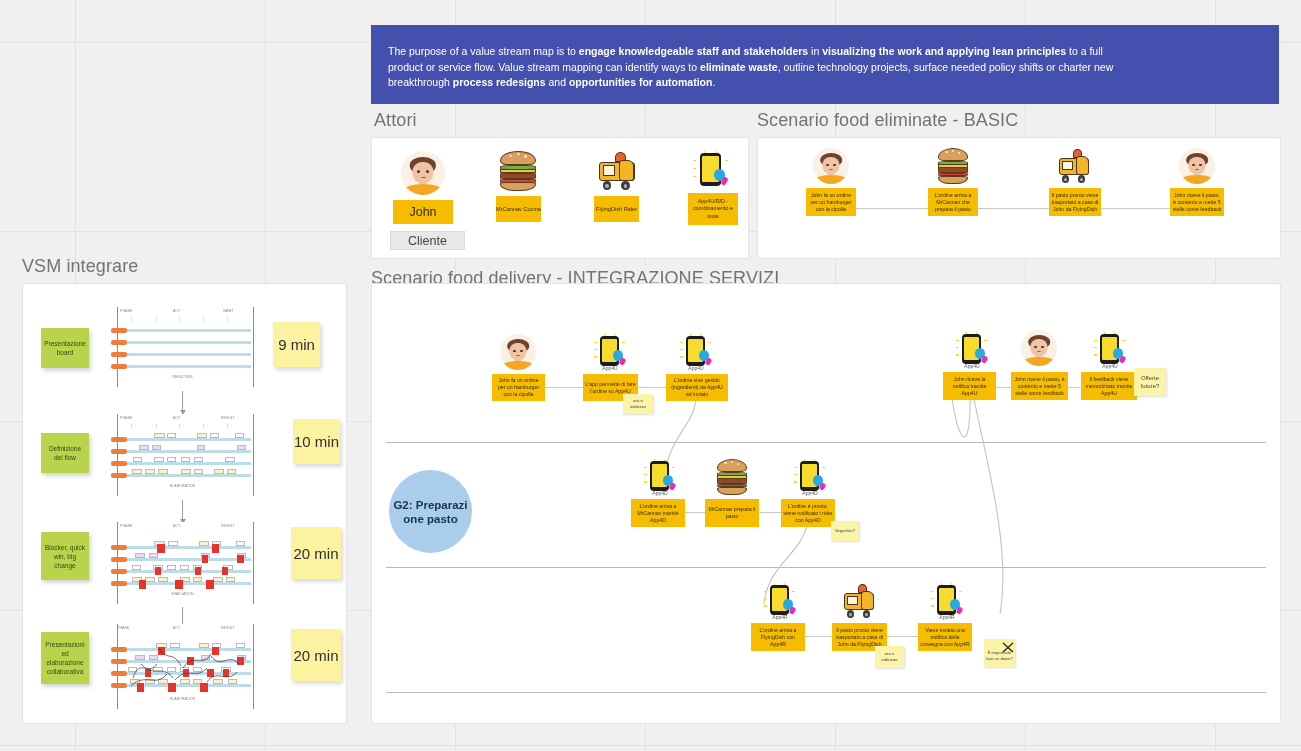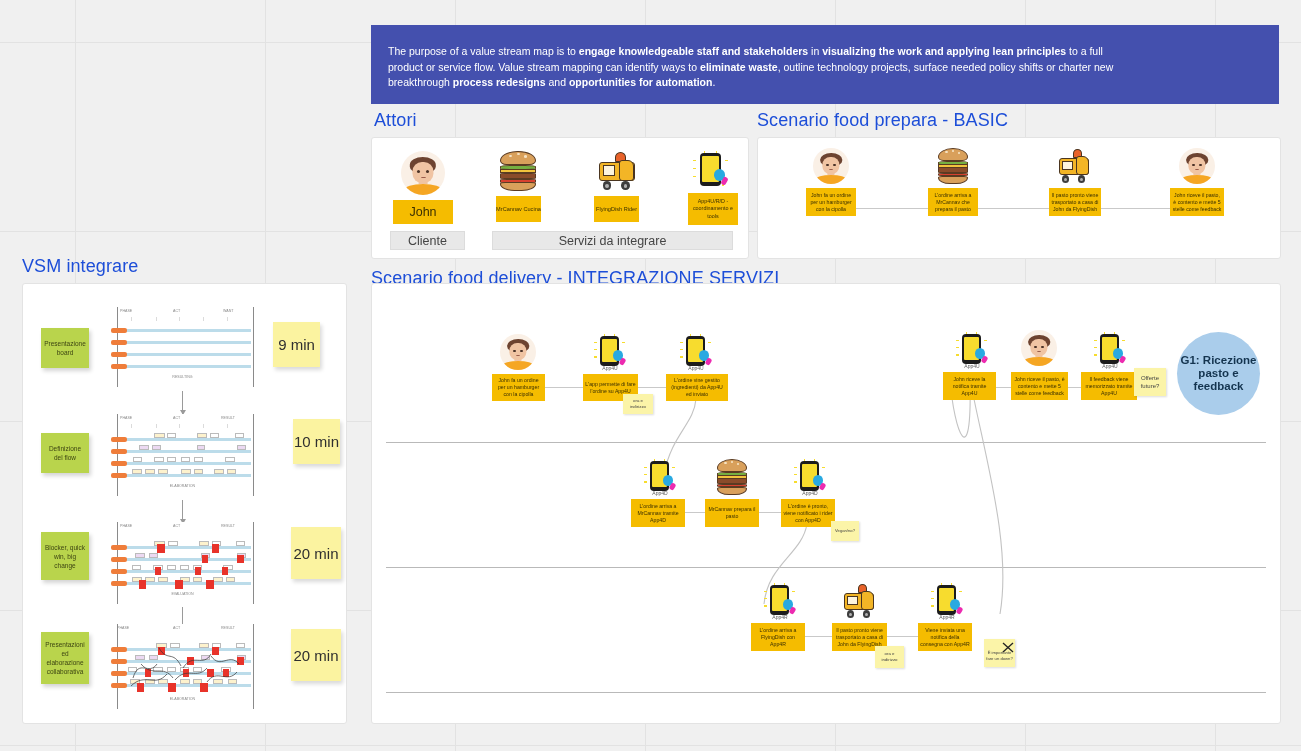--- a/index.html
+++ b/index.html
@@ -10,21 +10,21 @@
     color:#333;
   }
   
   #grid{position:absolute;inset:0;}
   #grid .gl{position:absolute;background:#e2e2e2;}
   #grid .gv{top:0;bottom:0;width:1px;}
   #grid .gh{left:0;right:0;height:1px;}
 
   
   .frame{position:absolute;background:#ffffff;border:1px solid #e3e3e3;border-radius:3px;}
-  .frame-title{position:absolute;font-size:18px;color:#1d4ed8;letter-spacing:.1px;white-space:nowrap;}
+  .frame-title{position:absolute;font-size:18px;color:#737373;letter-spacing:.1px;white-space:nowrap;}
 
   
   #banner{position:absolute;left:371px;top:25px;width:908px;height:79px;background:#4450ae;}
   #banner .btxt{position:absolute;left:17px;top:19px;width:745px;color:#ffffff;font-size:10.5px;line-height:15.6px;}
   #banner .btxt b{font-weight:bold;}
 
   
   .node{position:absolute;}
   .avatar{position:absolute;border-radius:50%;background:#faf0e6;overflow:hidden;}
   .avatar .hair{position:absolute;left:50%;top:13%;transform:translateX(-50%);width:60%;height:36%;background:#6d4330;border-radius:50% 50% 40% 40%;}
@@ -122,21 +122,21 @@
     <div class="gl gh" style="top: 610px;"></div>
     <div class="gl gh" style="top: 745px;"></div>
   </div>
 
 <div id="banner">
   <div class="btxt" id="banner-text">The purpose of a value stream map is to <b>engage knowledgeable staff and stakeholders</b> in <b>visualizing the work and applying lean principles</b> to a full product or service flow. Value stream mapping can identify ways to <b>eliminate waste</b>, outline technology projects, surface needed policy shifts or charter new breakthrough <b>process redesigns</b> and <b>opportunities for automation</b>.</div>
 
 </div>
 
 <div class="frame-title" style="left:374px;top:110px;">Attori</div>
-<div class="frame-title" style="left:757px;top:110px;">Scenario food prepara - BASIC</div>
+<div class="frame-title" style="left:757px;top:110px;">Scenario food eliminate - BASIC</div>
 <div class="frame-title" style="left:22px;top:256px;">VSM integrare</div>
 <div class="frame-title" style="left:371px;top:268px;">Scenario food delivery - INTEGRAZIONE SERVIZI</div>
 
 <div class="frame" style="left:371px;top:137px;width:376px;height:120px;">
 
   <div class="node" style="left:29px;top:13px;">
     <div class="avatar" style="left:0;top:0;width:44px;height:44px;">
       <div class="hair"></div>
         <div class="face"></div>
       <div class="eyeL"></div>
@@ -190,21 +190,20 @@
         <span class="tickv" style="left:80%;top:78%;"></span>
       <div class="pad"></div>
         <div class="scr"></div>
         <div class="dot"></div>
         <div class="hand"></div>
     </div>
     <div class="label-btn" style="left:-4px;top:42px;width:50px;height:32px;font-size:5.4px;line-height:7.6px;">App4U/R/D - coordinamento e tools</div>
   </div>
 
   <div class="greybar" style="left:18px;top:93px;width:75px;height:19px;">Cliente</div>
-  <div class="greybar" style="left:120px;top:93px;width:241px;height:19px;">Servizi da integrare</div>
 </div>
 
 <div class="frame" style="left:757px;top:137px;width:522px;height:120px;">
   <div class="hline" style="left:70px;top:70px;width:370px;"></div>
 
   <div class="node" style="left:48px;top:10px;">
     <div class="avatar" style="left:7px;top:0;width:36px;height:36px;">
       <div class="hair"></div>
         <div class="face"></div>
         <div class="eyeL"></div>
@@ -561,22 +560,22 @@
       <div class="pad"></div>
         <div class="scr"></div>
         <div class="dot"></div>
         <div class="hand"></div>
       <div class="cap">App4U</div>
     </div>
     <div class="ycard" style="left:0;top:40px;width:56px;height:28px;">Il feedback viene memorizzato tramite App4U</div>
   </div>
   <div class="ynote" style="left:762px;top:84px;width:32px;height:28px;font-size:6px;line-height:8px;">Offerte future?</div>
 
-  <div class="bubble" style="left:805px;top:48px;width:83px;height:83px;line-height:13px;">G1: Ricezione pasto e feedback</div>
-
+
+  <div class="bubble" style="left:17px;top:186px;width:83px;height:83px;">G2: Preparazi one pasto</div>
 
   <div class="hline" style="left:286px;top:228px;width:150px;"></div>
 
   <div class="node" style="left:259px;top:175px;">
     <div class="app4u" style="left:12px;top:0;width:34px;height:36px;">
       <span class="tick" style="left:2%;top:22%;"></span>
         <span class="tick" style="left:2%;top:42%;"></span>
         <span class="tick" style="left:2%;top:62%;"></span>
       <span class="tickv" style="left:32%;top:0%;"></span>
         <span class="tickv" style="left:62%;top:0%;"></span>

